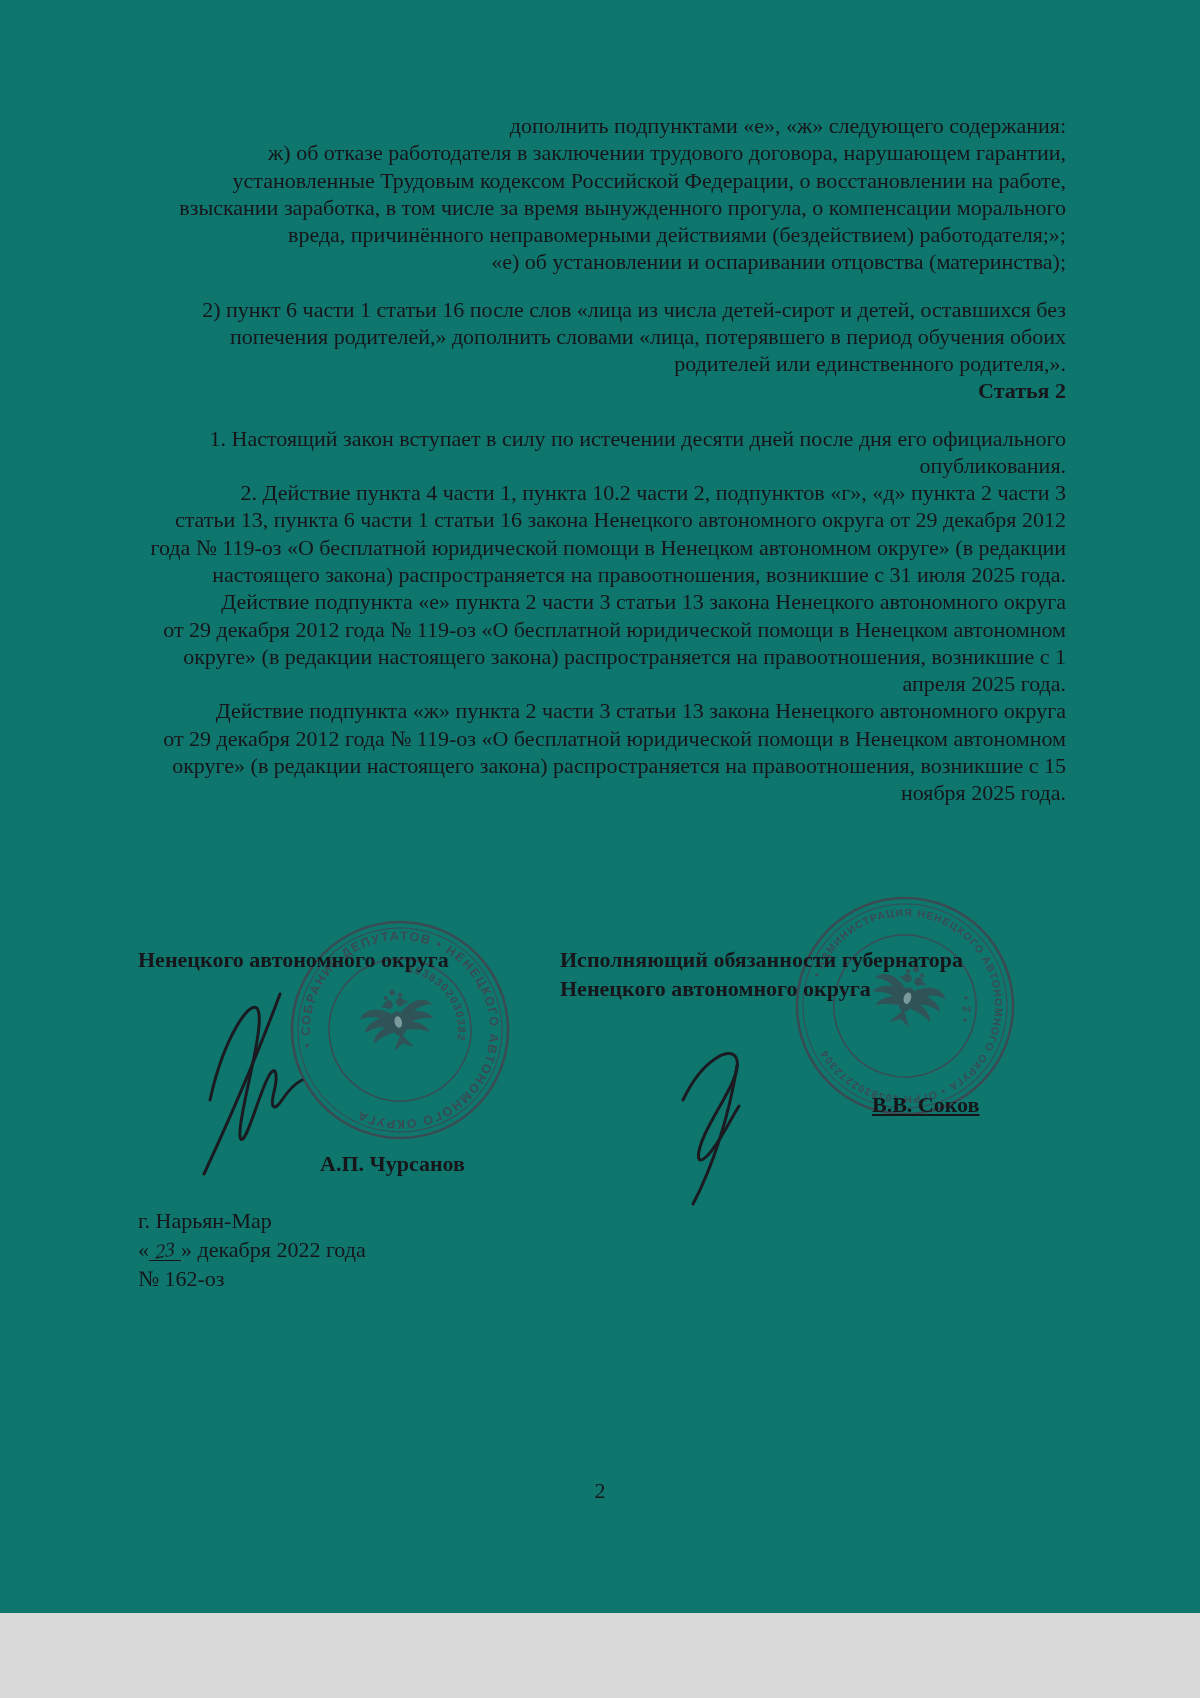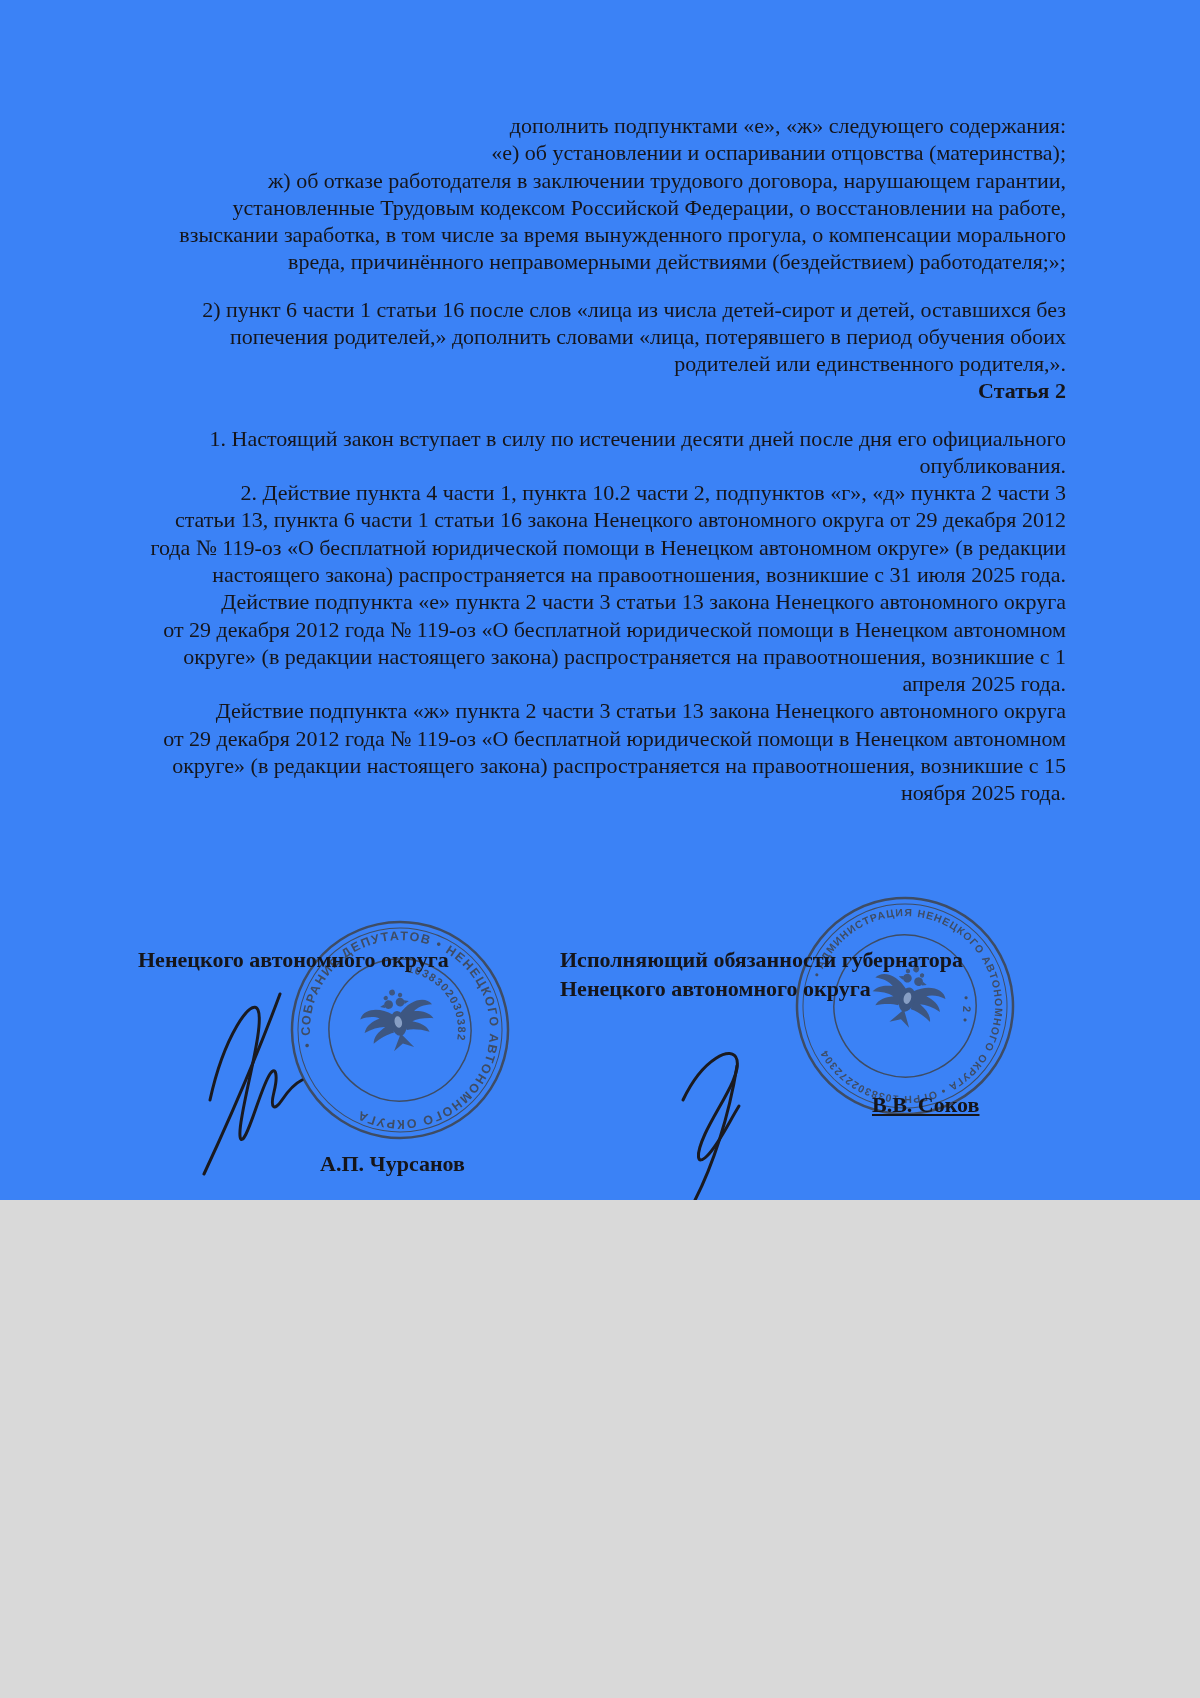--- a/index.html
+++ b/index.html
@@ -1,21 +1,21 @@
 <!DOCTYPE html>
 <html><head>
 <meta charset="utf-8">
 <style>
   html,body{margin:0;padding:0;}
   body{background:#d9d9d9;}
   .page{
     position:relative;
-    width:1200px;height:1200px;
+    width:1200px;height:1613px;
     margin:0 auto;
-    background:#3b82f6;
+    background:#0f766e;
     font-family:"Liberation Serif","DejaVu Serif",serif;
     color:#15151a;
     overflow:hidden;
   }
   .text-block{
     position:absolute;left:138px;top:112px;width:928px;
     font-size:22px;line-height:1.24;text-align:justify;
   }
   .text-block p{margin:0;text-indent:62px;text-align:right;}
   .text-block p.gap{margin-top:20px;}
@@ -62,22 +62,22 @@
     position:absolute;left:0;right:0;top:1478px;text-align:center;font-size:22px;
   }
 </style>
 </head>
 <body>
 
 <div class="page">
 
   <div class="text-block">
     <p>дополнить подпунктами «е», «ж» следующего содержания:</p>
+    <p>ж) об отказе работодателя в заключении трудового договора, нарушающем гарантии, установленные Трудовым кодексом Российской Федерации, о восстановлении на работе, взыскании заработка, в том числе за время вынужденного прогула, о компенсации морального вреда, причинённого неправомерными действиями (бездействием) работодателя;»;</p>
     <p>«е) об установлении и оспаривании отцовства (материнства);</p>
-    <p>ж) об отказе работодателя в заключении трудового договора, нарушающем гарантии, установленные Трудовым кодексом Российской Федерации, о восстановлении на работе, взыскании заработка, в том числе за время вынужденного прогула, о компенсации морального вреда, причинённого неправомерными действиями (бездействием) работодателя;»;</p>
     <p class="gap">2) пункт 6 части 1 статьи 16 после слов «лица из числа детей-сирот и детей, оставшихся без попечения родителей,» дополнить словами «лица, потерявшего в период обучения обоих родителей или единственного родителя,».</p>
     <p class="article-heading">Статья 2</p>
     <p class="gap">1. Настоящий закон вступает в силу по истечении десяти дней после дня его официального опубликования.</p>
     <p>2. Действие пункта 4 части 1, пункта 10.2 части 2, подпунктов «г», «д» пункта 2 части 3 статьи 13, пункта 6 части 1 статьи 16 закона Ненецкого автономного округа от 29 декабря 2012 года № 119-оз «О бесплатной юридической помощи в Ненецком автономном округе» (в редакции настоящего закона) распространяется на правоотношения, возникшие с 31 июля 2025 года.</p>
     <p>Действие подпункта «е» пункта 2 части 3 статьи 13 закона Ненецкого автономного округа от 29 декабря 2012 года № 119-оз «О бесплатной юридической помощи в Ненецком автономном округе» (в редакции настоящего закона) распространяется на правоотношения, возникшие с 1 апреля 2025 года.</p>
     <p>Действие подпункта «ж» пункта 2 части 3 статьи 13 закона Ненецкого автономного округа от 29 декабря 2012 года № 119-оз «О бесплатной юридической помощи в Ненецком автономном округе» (в редакции настоящего закона) распространяется на правоотношения, возникшие с 15 ноября 2025 года.</p>
   </div>
 
   <div class="sig-title left">
     <div>Ненецкого автономного округа</div>

